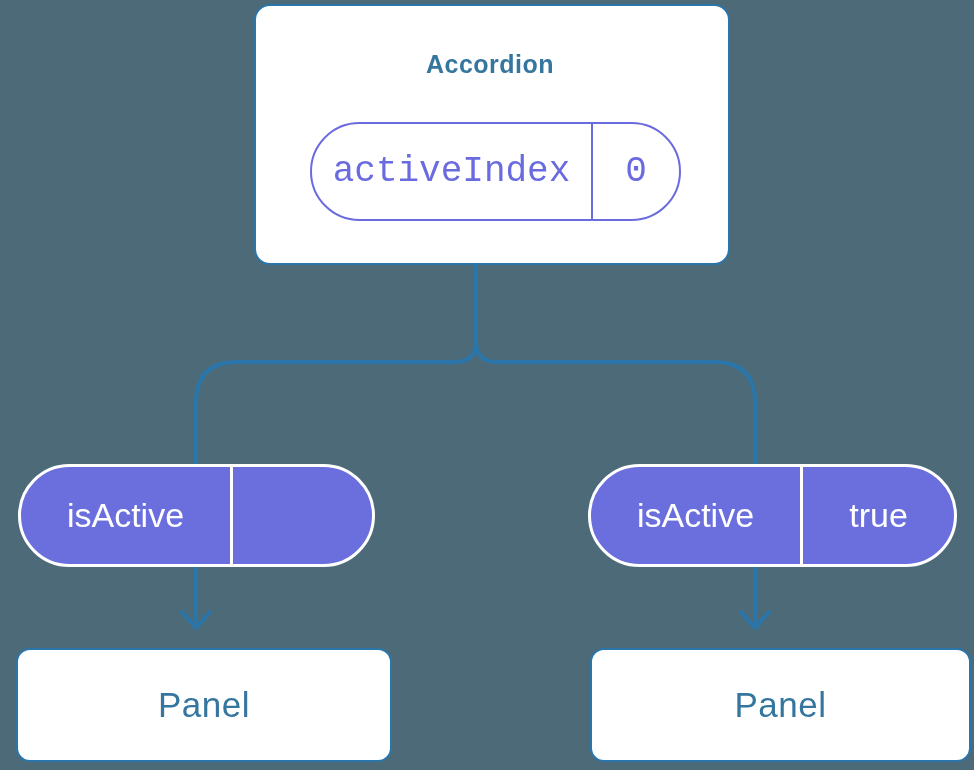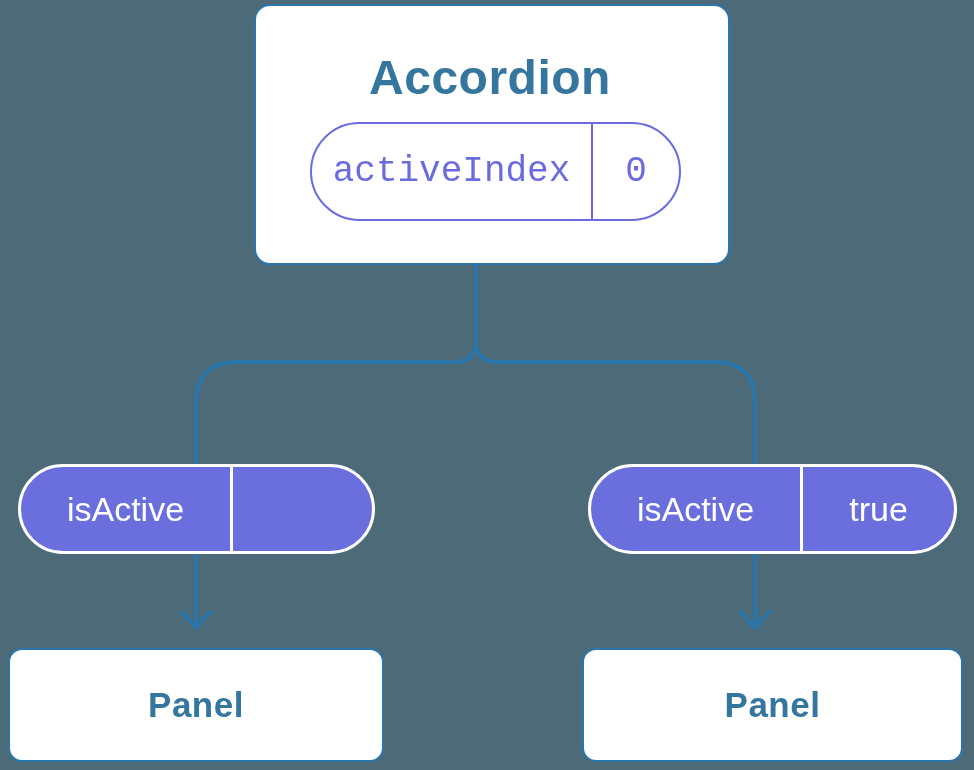--- a/index.html
+++ b/index.html
@@ -43,21 +43,21 @@
   }
   .root-node {
     left: 254px; top: 4px;
     width: 476px; height: 261px;
     border-radius: 16px;
   }
   .root-title {
     position: absolute;
     left: 0; right: 4px; top: 44px;
     text-align: center;
-    font-size: 48px;
+    font-size: 25px;
     font-weight: 600;
     color: var(--box-text-blue);
     letter-spacing: 0.5px;
   }
   .prop-pill {
     position: absolute;
     left: 54px; top: 116px;
     width: 371px; height: 99px;
     border: 2px solid var(--outline-purple);
     border-radius: 999px;
@@ -77,21 +77,21 @@
   }
   .prop-pill .seg-value {
     flex: 1;
     display: flex;
     align-items: center;
     justify-content: center;
   }
   .state-pill {
     position: absolute;
     top: 464px;
-    height: 90px;
+    height: 103px;
     background: var(--pill-purple);
     border: 3px solid #ffffff;
     border-radius: 999px;
     display: flex;
     align-items: stretch;
     color: var(--pill-text);
     font-size: 34px;
   }
   .state-pill .seg-name {
     width: 212px;
@@ -110,23 +110,24 @@
   .state-pill.right { left: 588px; width: 369px; }
   .panel-node {
     position: absolute;
     top: 648px;
     height: 114px;
     border-radius: 14px;
     display: flex;
     align-items: center;
     justify-content: center;
     font-size: 35px;
-    font-weight: 700;
+    font-weight: 400;
     color: var(--box-text-blue);
     letter-spacing: 0.5px;
+    margin-left: 8px;
   }
   .panel-node.left  { left: 8px;   width: 376px; }
   .panel-node.right { left: 582px; width: 381px; }
 </style>
 </head>
 <body>
 
 <div class="canvas">
 
   <svg class="connectors" viewBox="0 0 974 770" xmlns="http://www.w3.org/2000/svg">

